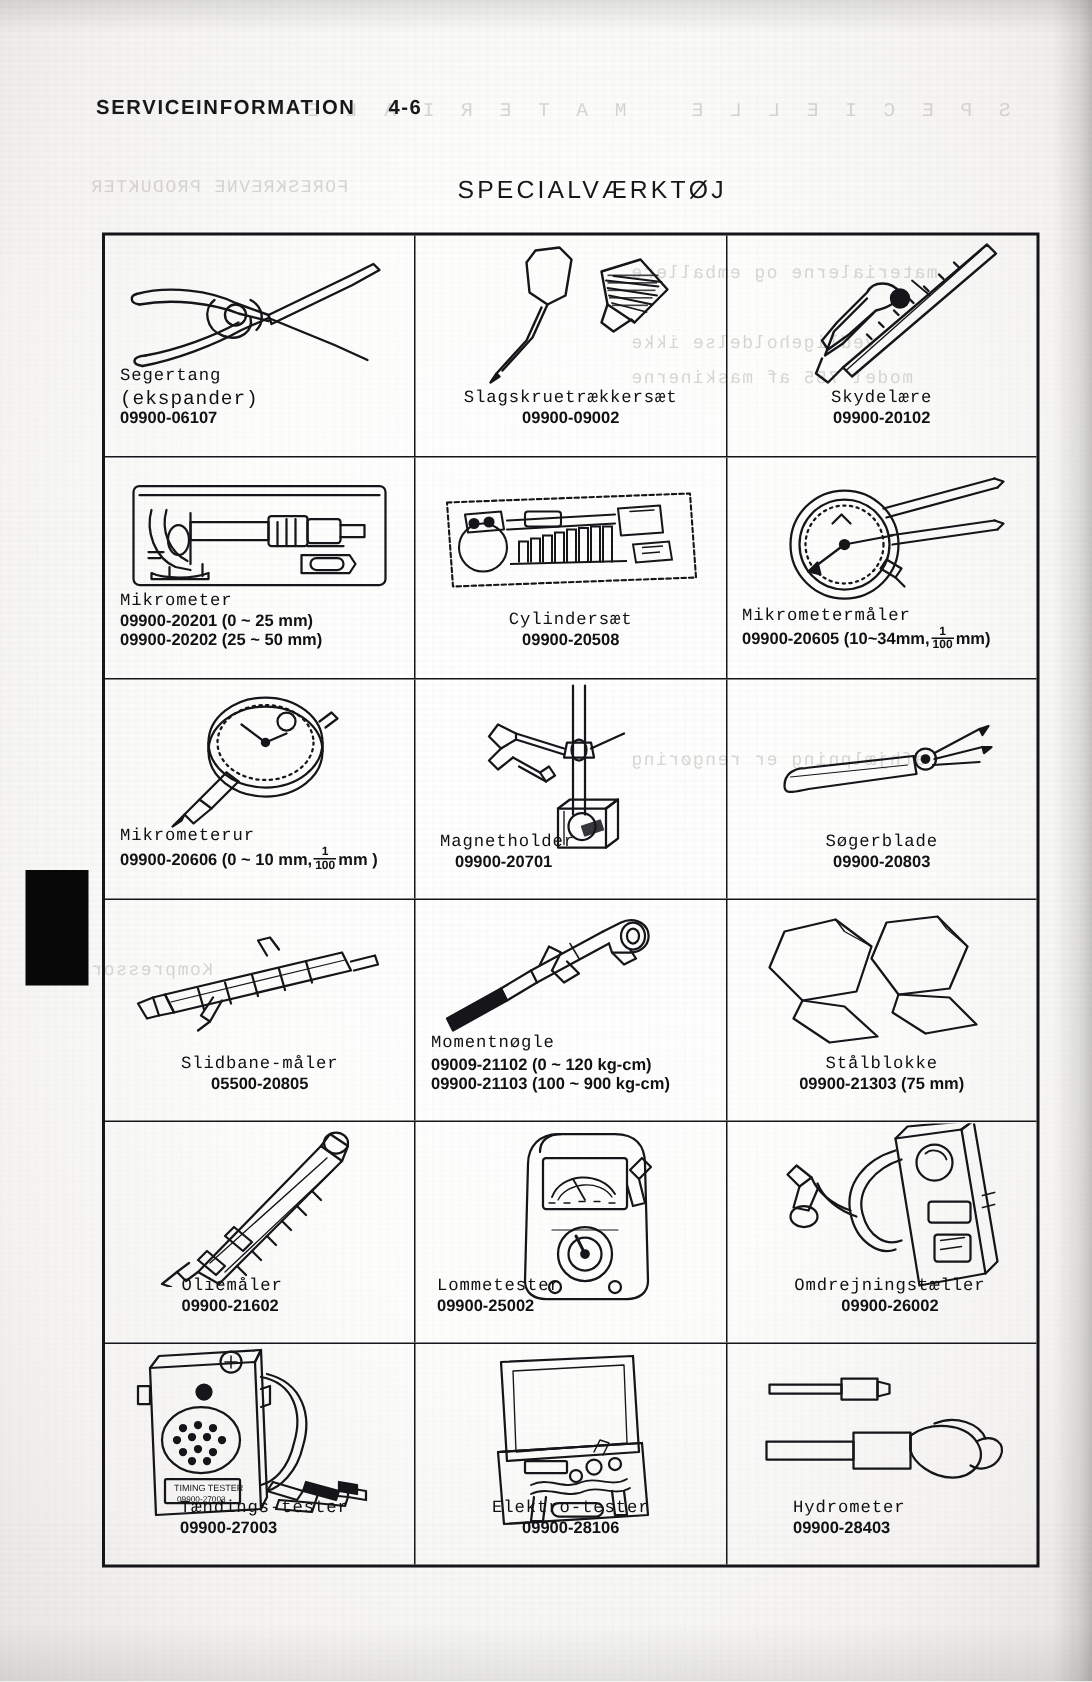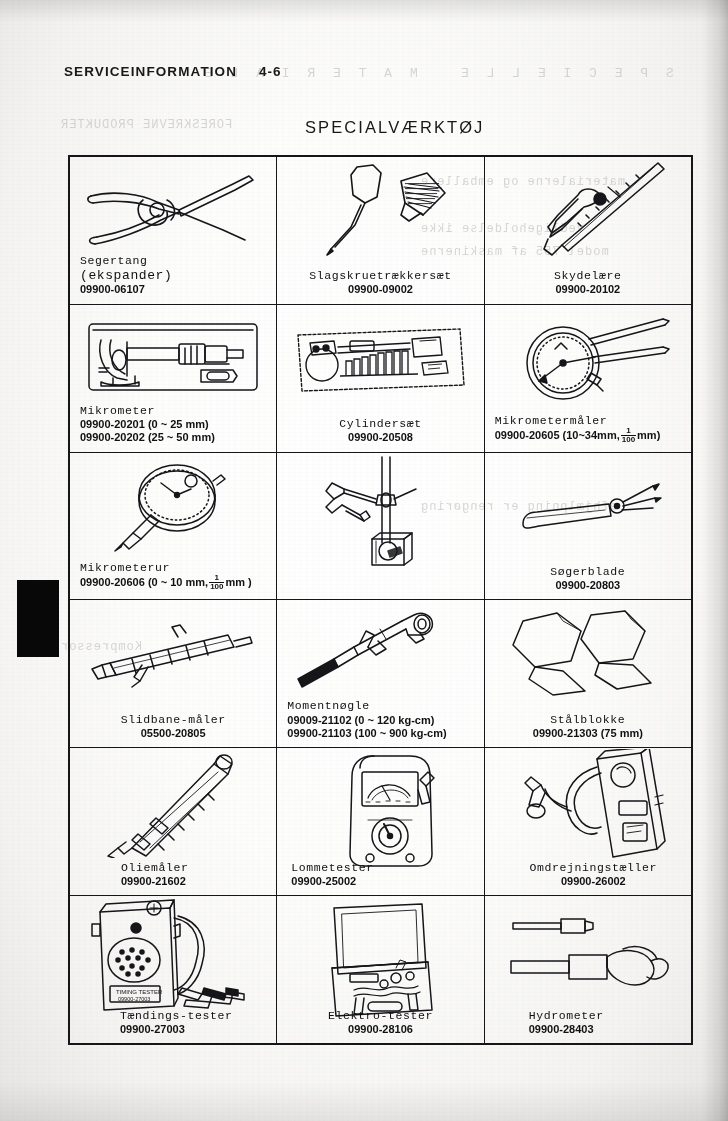--- a/index.html
+++ b/index.html
@@ -88,21 +88,21 @@
   }
   .cell:last-child{border-right:none;}
 
   .art{
     position:absolute;left:0;right:0;top:2px;bottom:40px;
     display:flex;align-items:center;justify-content:center;
   }
   .art svg{display:block;}
 
   .cap{
-    position:absolute;left:0;right:0;bottom:7px;
+    position:absolute;left:0;right:0;bottom:17px;
     text-align:center;
     font-family:"Liberation Mono", monospace;
     color:#111114;
     line-height:1.22;
     padding:0 3px;box-sizing:border-box;
   }
   .cap .nm{font-size:11.5px;letter-spacing:.6px;display:block;}
   .cap .nm2{font-size:13px;letter-spacing:.6px;display:block;}
   .cap .pn{font-size:11px;font-family:"Liberation Sans", sans-serif;font-weight:700;display:block;letter-spacing:0px;}
   .cap.left{text-align:left;padding-left:10px;}
@@ -365,20 +365,24 @@
               <path d="M40 60 L44 66 L50 62 L46 56 Z"></path>
               <path d="M74 44 L96 34"></path>
               <path d="M52 84 L84 84 L84 110 L52 110 Z"></path>
               <path d="M52 84 L60 78 L92 78 L84 84"></path>
               <path d="M84 84 L92 78 L92 104 L84 110"></path>
               <circle cx="68" cy="96" r="9"></circle>
               <path d="M68 96 L80 92 L82 98 L70 102 Z" fill="#15151a" opacity=".85"></path>
               <path d="M56 86 L56 108" stroke-width=".9"></path>
             </g>
           </svg>
+        </div>
+        <div class="cap" style="text-align:left;padding-left:16px;">
+          <span class="nm">Magnetholder</span>
+          <span class="pn" style="padding-left:10px;">09900-20701</span>
         </div>
       </div>
 
       <div class="cell">
         <div class="art">
           <svg width="150" height="70" viewBox="0 0 150 70">
             <g fill="none" stroke="#15151a" stroke-width="1.5" stroke-linejoin="round" stroke-linecap="round">
               <path d="M10 52 C10 44 16 40 24 40 L96 32 L98 44 L26 54 C16 56 10 58 10 52 Z"></path>
               <circle cx="104" cy="34" r="7"></circle>
               <circle cx="104" cy="34" r="2.5" fill="#15151a"></circle>

